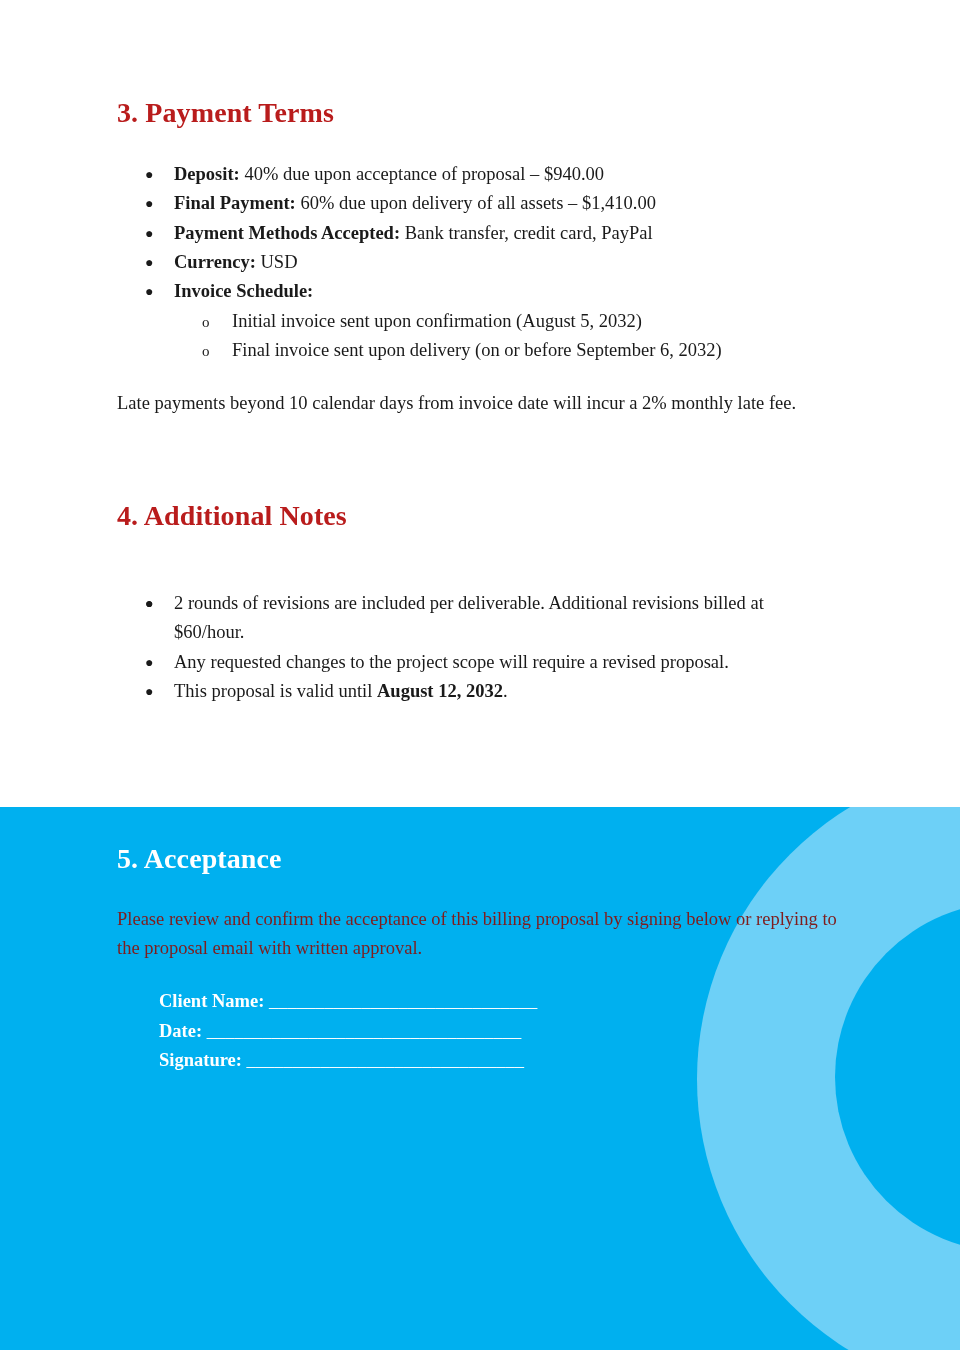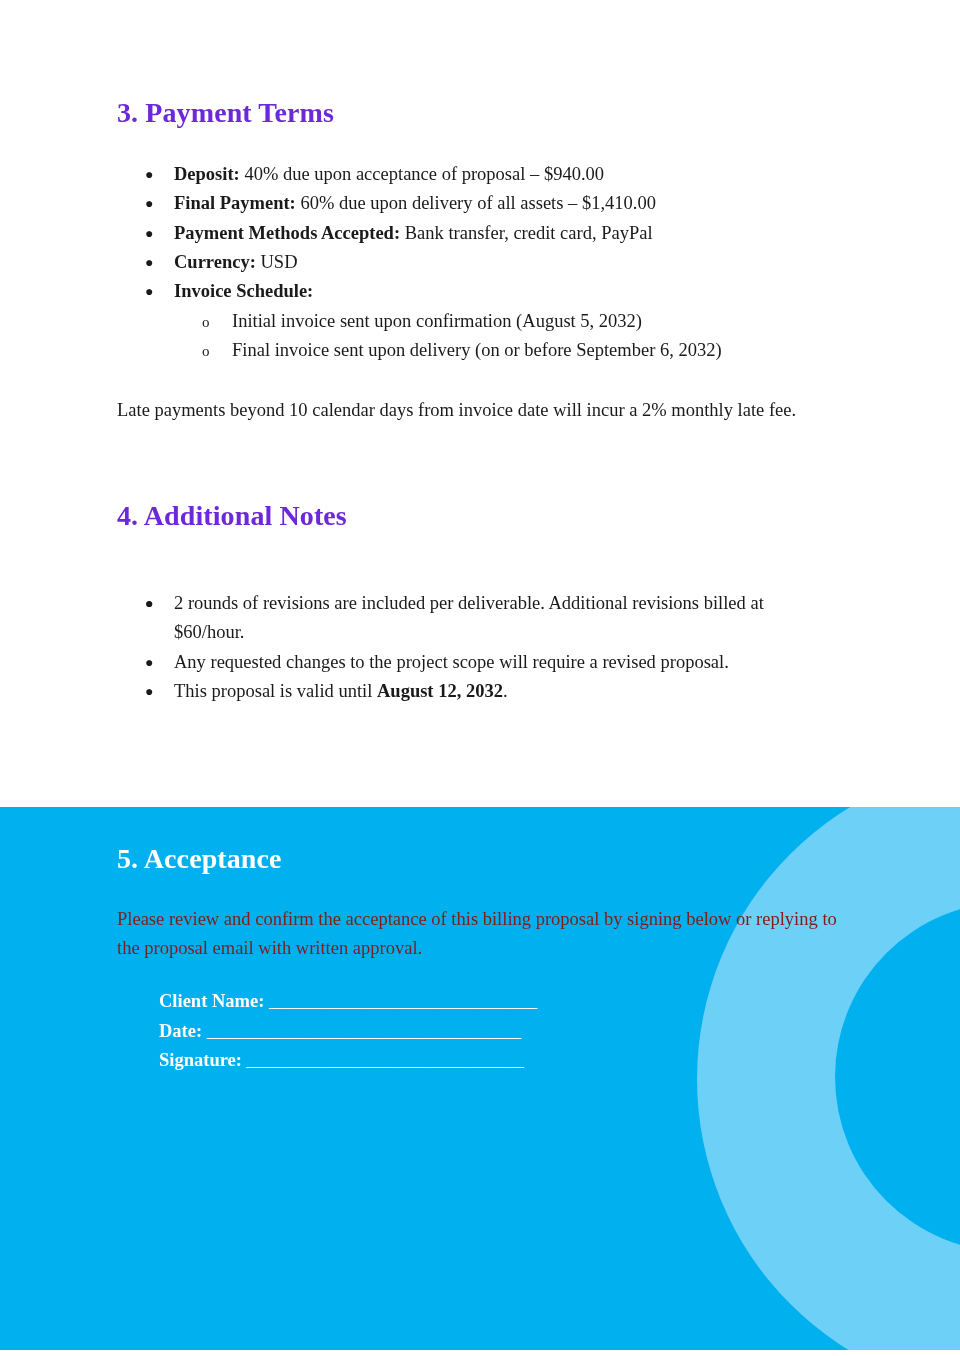--- a/index.html
+++ b/index.html
@@ -2,21 +2,21 @@
 <html><head>
   <meta charset="utf-8">
   <style>
     html, body { margin: 0; padding: 0; }
     body {
       width: 960px; height: 1356px; position: relative; overflow: hidden;
       background: #ffffff; color: #1a1a1a;
       font-family: "Liberation Serif", "DejaVu Serif", serif;
     }
     h2 {
-      margin: 0; font-size: 28px; font-weight: bold; color: #6d28d9;
+      margin: 0; font-size: 28px; font-weight: bold; color: #b91c1c;
       position: absolute; left: 117px; letter-spacing: 0.1px;
     }
     ul.main { list-style: none; margin: 0; padding: 0; position: absolute; left: 117px; width: 720px; }
     ul.main li {
       position: relative; padding-left: 57px; font-size: 18.5px; line-height: 29.3px;
     }
     ul.main li .bullet {
       position: absolute; left: 28px; top: 0; font-size: 14px;
     }
     ul.sub { list-style: none; margin: 0; padding: 0; }
@@ -68,21 +68,21 @@
   <li>
     <span class="bullet">o</span>
     <span>Initial invoice sent upon confirmation (August 5, 2032)</span>
   </li>
   <li>
     <span class="bullet">o</span>
     <span>Final invoice sent upon delivery (on or before September 6, 2032)</span>
   </li>
 </ul>
 
-<p class="para" style="top:389px;margin-top:7px;">Late payments beyond 10 calendar days from invoice date will incur a 2% monthly late fee.</p>
+<p class="para" style="top:389px;">Late payments beyond 10 calendar days from invoice date will incur a 2% monthly late fee.</p>
 
 <h2 style="top:500px;">4. Additional Notes</h2>
 
 <ul class="main" style="top:589px;">
   <li>
     <span class="bullet">●</span>
   </li>
   <li>
     <span class="bullet">●</span>
     <span>2 rounds of revisions are included per deliverable. Additional revisions billed at $60/hour.</span>

